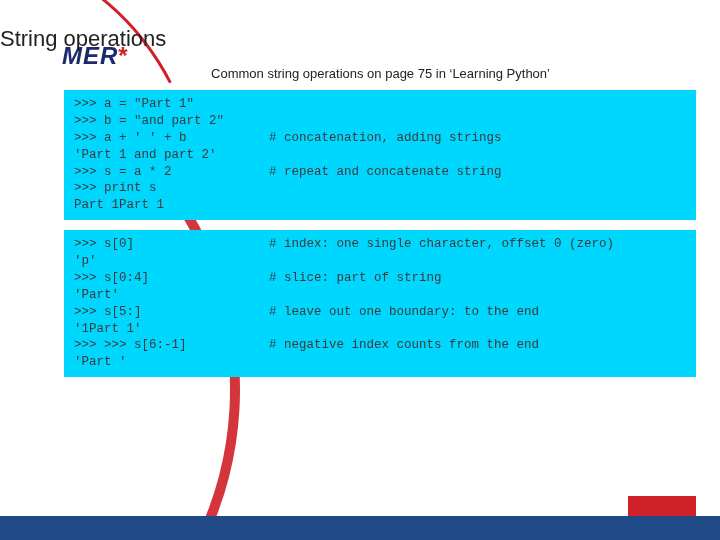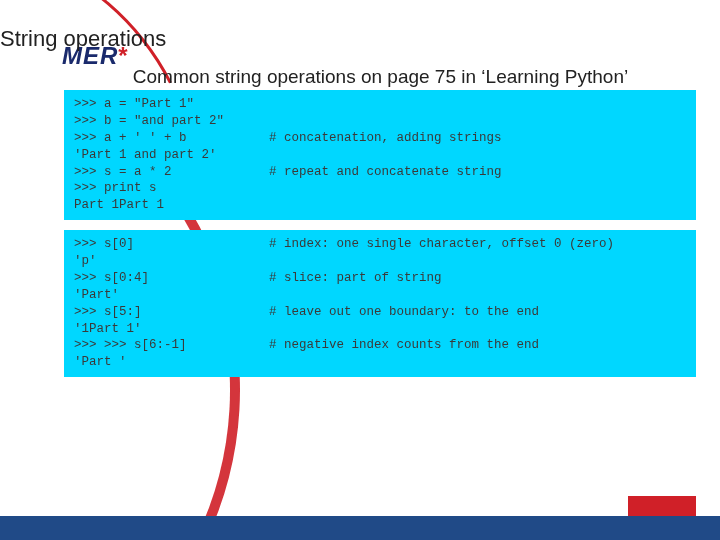--- a/index.html
+++ b/index.html
@@ -45,21 +45,21 @@
     font-size: 22px;
     color: #222;
     font-weight: 400;
   }
   .subtitle {
     position: absolute;
     top: 66px;
     left: 0;
     width: 100%;
     text-align: center;
-    font-size: 19px;
+    font-size: 13px;
     color: #222;
     padding-left: 41px;
   }
 
   .codeblocks {
     position: absolute;
     top: 90px;
     left: 64px;
     right: 24px;
     display: flex;

